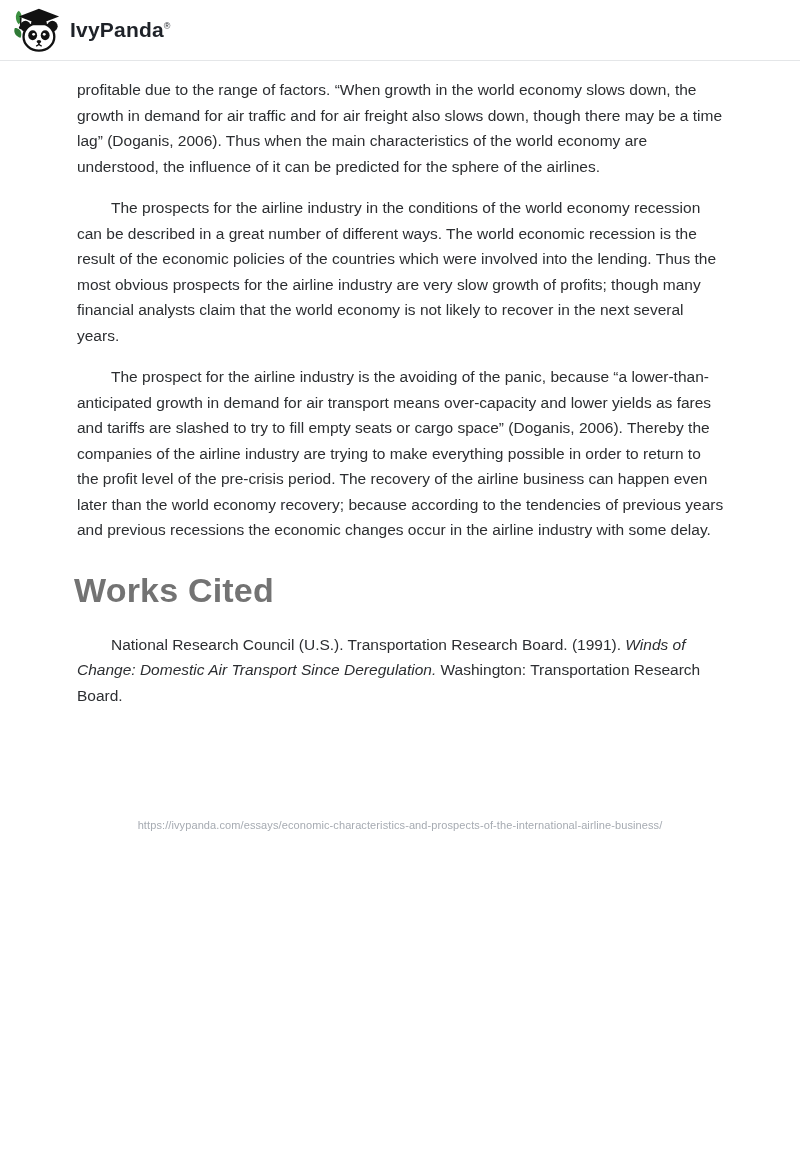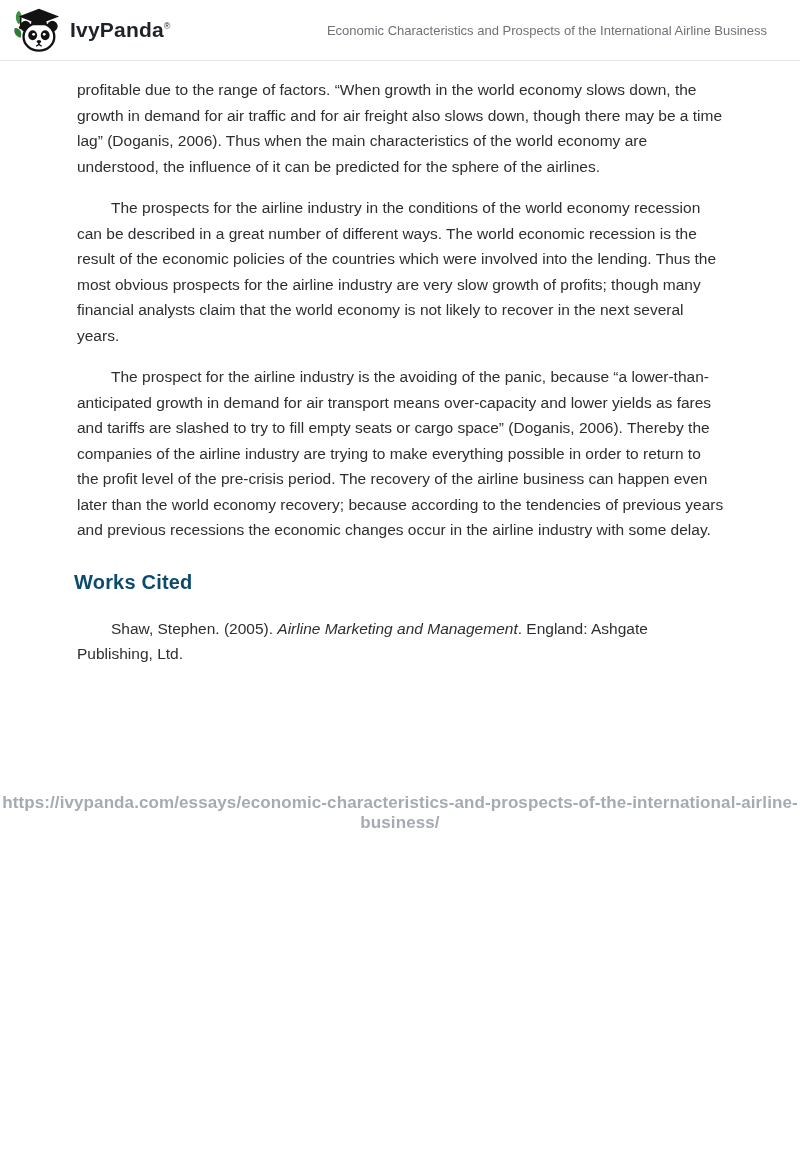--- a/index.html
+++ b/index.html
@@ -57,42 +57,41 @@
   }
   .content p {
     font-size: 15.5px;
     line-height: 25.5px;
     color: #2c2e31;
     margin: 0 0 16px 3px;
   }
   .indent { text-indent: 34px; }
 
   .works-cited-heading {
-    font-size: 20px;
+    font-size: 34px;
     font-weight: 700;
-    color: #0c4a6e;
+    color: #737373;
     letter-spacing: 0.2px;
     margin: 28px 0 22px 0;
   }
 
   .citation em { font-style: italic; }
 
   
   .footer {
     position: absolute;
     left: 0;
     right: 0;
     bottom: 12px;
     text-align: center;
   }
   .footer-url {
-    font-size: 17px;
+    font-size: 11px;
     color: #a6abb2;
     letter-spacing: 0.1px;
-    font-weight: bold;
   }
 </style>
 </head>
 <body>
 
 <div class="page">
 
   <div class="header">
     <div class="brand">
       <svg class="brand-logo" viewBox="0 0 48 52" xmlns="http://www.w3.org/2000/svg" aria-hidden="true">
@@ -113,32 +112,31 @@
         <ellipse cx="19.5" cy="31.5" rx="4.6" ry="5.2" fill="#121212"></ellipse>
         <ellipse cx="32.5" cy="31.5" rx="4.6" ry="5.2" fill="#121212"></ellipse>
         <circle cx="20.5" cy="30.5" r="1.5" fill="#ffffff"></circle>
         <circle cx="31.5" cy="30.5" r="1.5" fill="#ffffff"></circle>
 
         <ellipse cx="26" cy="38" rx="2.4" ry="1.7" fill="#121212"></ellipse>
         <path d="M26 39.5 Q26 42 23.5 42.5 M26 39.5 Q26 42 28.5 42.5" fill="none" stroke="#121212" stroke-width="1.3" stroke-linecap="round"></path>
       </svg>
       <div class="brand-name"><span>IvyPanda</span><sup>®</sup></div>
     </div>
-    <div class="doc-title">Economic Characteristics and Prospects of the International Airline Business</div>
   </div>
 
   <div class="content">
     <p>profitable due to the range of factors. “When growth in the world economy slows down, the growth in demand for air traffic and for air freight also slows down, though there may be a time lag” (Doganis, 2006). Thus when the main characteristics of the world economy are understood, the influence of it can be predicted for the sphere of the airlines.</p>
     <p class="indent">The prospects for the airline industry in the conditions of the world economy recession can be described in a great number of different ways. The world economic recession is the result of the economic policies of the countries which were involved into the lending. Thus the most obvious prospects for the airline industry are very slow growth of profits; though many financial analysts claim that the world economy is not likely to recover in the next several years.</p>
     <p class="indent">The prospect for the airline industry is the avoiding of the panic, because “a lower-than-anticipated growth in demand for air transport means over-capacity and lower yields as fares and tariffs are slashed to try to fill empty seats or cargo space” (Doganis, 2006). Thereby the companies of the airline industry are trying to make everything possible in order to return to the profit level of the pre-crisis period. The recovery of the airline business can happen even later than the world economy recovery; because according to the tendencies of previous years and previous recessions the economic changes occur in the airline industry with some delay.</p>
 
     <h1 class="works-cited-heading">Works Cited</h1>
 
+    <p class="indent citation"><span>National Research Council (U.S.). Transportation Research Board. (1991). </span><em>Winds of Change: Domestic Air Transport Since Deregulation.</em><span> Washington: Transportation Research Board.</span></p>
 
 
-    <p class="indent citation"><span>Shaw, Stephen. (2005). </span><em>Airline Marketing and Management</em><span>. England: Ashgate Publishing, Ltd.</span></p>
   </div>
 
   <div class="footer">
     <span class="footer-url">https://ivypanda.com/essays/economic-characteristics-and-prospects-of-the-international-airline-business/</span>
   </div>
 
 </div>
 
 </body></html>

